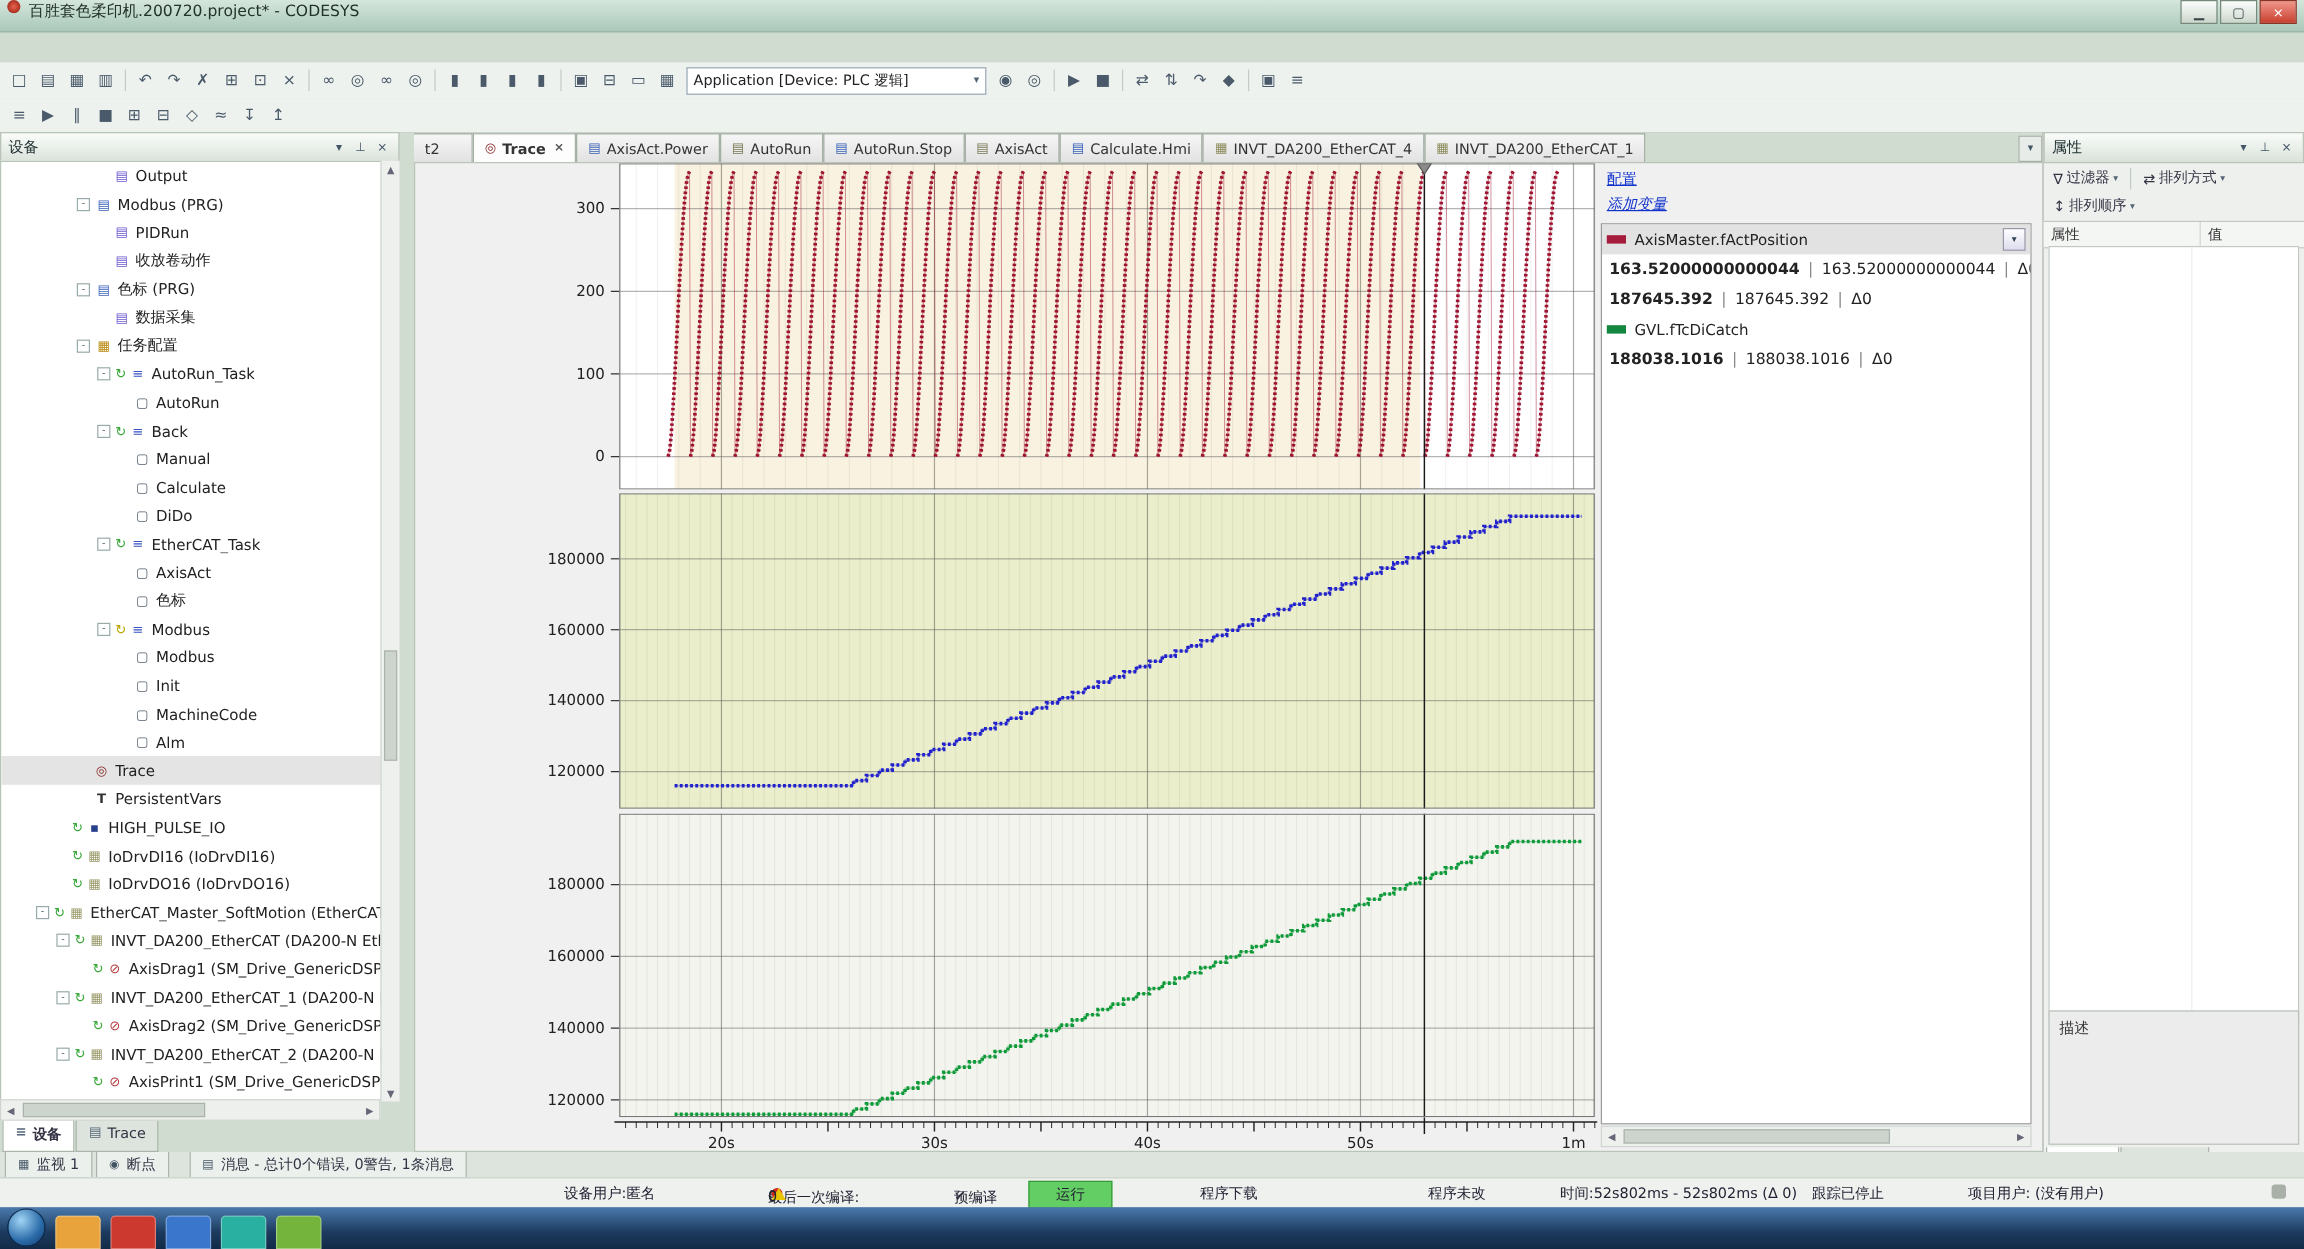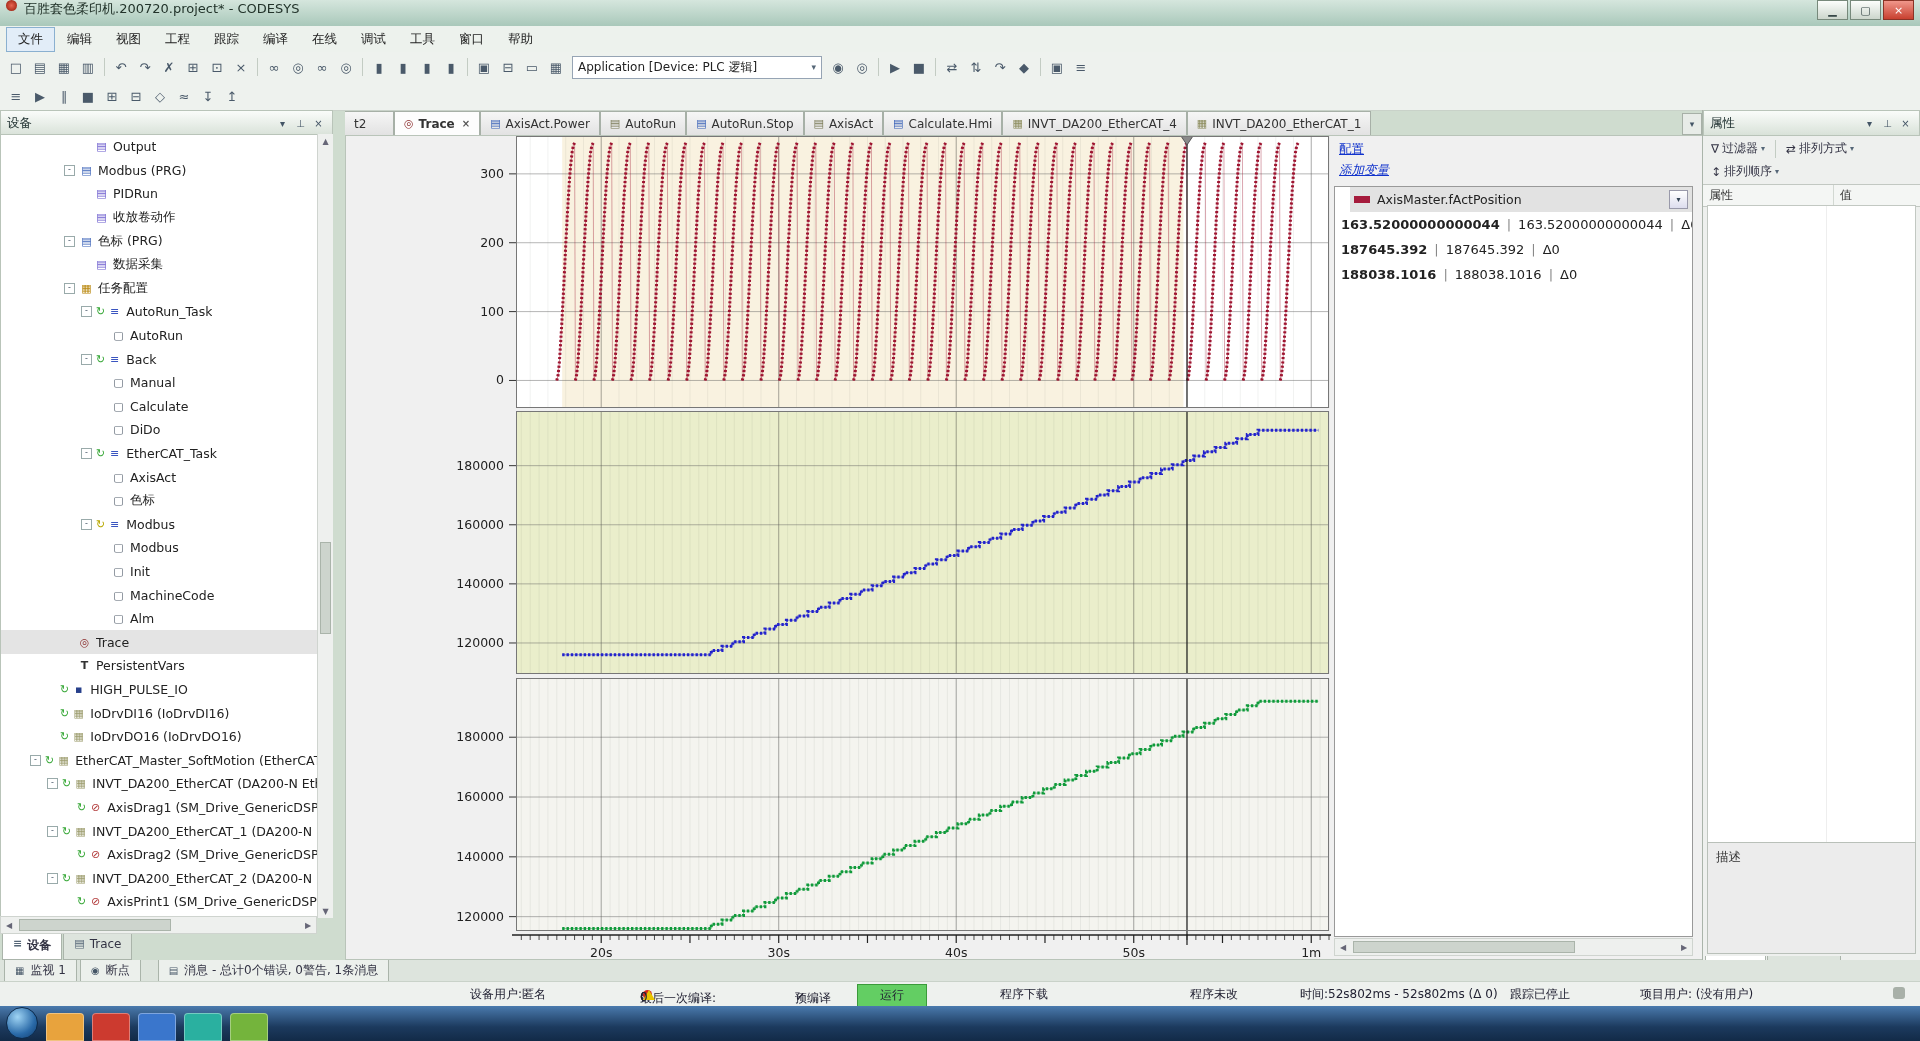--- a/index.html
+++ b/index.html
@@ -67,21 +67,21 @@
   .tab-overflow{margin-left:auto;width:18px;height:20px;border:1px solid #a7b0a7;background:#e8ece8;
     display:flex;align-items:center;justify-content:center;font-size:9px;color:#456;}
   
   #editor{position:absolute;left:345px;top:135px;width:1357px;bottom:81px;background:#f0f0f0;border:1px solid #b9c4b9;}
   #charts{position:absolute;left:0;top:0;width:985px;bottom:0;}
   .chartbox{position:absolute;left:0;width:985px;}
   #legend{position:absolute;left:985px;right:0;top:0;bottom:0;}
   .leglink{color:#1133cc;text-decoration:underline;font-size:12.5px;display:block;}
   #legendbox{position:absolute;left:3px;right:10px;top:50px;bottom:22px;background:#fff;border:1px solid #999;overflow:hidden;}
   .lvar-name{display:flex;align-items:center;gap:7px;height:25px;padding:0 4px;}
-  .lvar-name.sel{background:#e2e2e2;margin-left:15px;}
+  .lvar-name.sel{background:#e2e2e2;}
   .lvar-sw{flex:none;width:16px;height:7px;}
   .lvar-combo{margin-left:auto;width:17px;height:17px;border:1px solid #99a;background:linear-gradient(#fff,#dde);
     display:flex;align-items:center;justify-content:center;font-size:8px;color:#345;}
   .lvar-vals{display:flex;align-items:center;gap:7px;height:25px;padding:0 6px;font-size:13px;}
   .lvar-vals .v1{font-weight:bold;}
   .lvar-vals .sep{color:#888;}
   #legend-hscroll{position:absolute;left:3px;right:10px;bottom:3px;height:16px;background:#eef0ee;border:1px solid #cfd4cf;
     display:flex;align-items:center;}
   
   #right-panel{position:absolute;left:1702px;top:110px;right:0;bottom:59px;background:#eef0ee;border-left:1px solid #aab4aa;}
@@ -127,33 +127,20 @@
   <div class="titlebar">
     <div class="appdot"></div>
     <div class="title-text">百胜套色柔印机.200720.project* - CODESYS</div>
     <div class="winbtns">
       <div class="winbtn">▁</div>
       <div class="winbtn">▢</div>
       <div class="winbtn close">×</div>
     </div>
   </div>
 
-  <div class="menubar" id="menubar">
-      <div class="menu-item hl">文件</div>
-      <div class="menu-item">编辑</div>
-      <div class="menu-item">视图</div>
-      <div class="menu-item">工程</div>
-      <div class="menu-item">跟踪</div>
-      <div class="menu-item">编译</div>
-      <div class="menu-item">在线</div>
-      <div class="menu-item">调试</div>
-      <div class="menu-item">工具</div>
-      <div class="menu-item">窗口</div>
-      <div class="menu-item">帮助</div>
-    </div>
 
   <div class="toolbar" id="toolbar1">
       <span class="tbtn">□</span>
       <span class="tbtn">▤</span>
       <span class="tbtn">▦</span>
       <span class="tbtn">▥</span>
       <span class="tsep"></span>
       <span class="tbtn">↶</span>
       <span class="tbtn">↷</span>
       <span class="tbtn">✗</span>
@@ -862,20 +849,24 @@
             <span class="sep">|</span>
             <span class="vd">Δ0</span>
           </div>
           <div class="lvar-vals">
             <span class="v1">187645.392</span>
             <span class="sep">|</span>
             <span class="v2">187645.392</span>
             <span class="sep">|</span>
             <span class="vd">Δ0</span>
           </div>
+          <div class="lvar-name">
+            <span class="lvar-sw" style="background: rgb(19, 134, 63);"></span>
+            <span>GVL.fTcDiCatch</span>
+          </div>
           <div class="lvar-vals">
             <span class="v1">188038.1016</span>
             <span class="sep">|</span>
             <span class="v2">188038.1016</span>
             <span class="sep">|</span>
             <span class="vd">Δ0</span>
           </div>
         </div>
       <div id="legend-hscroll">
         <div class="arr" style="width:16px;text-align:center;font-size:8px;color:#667;">◀</div>

